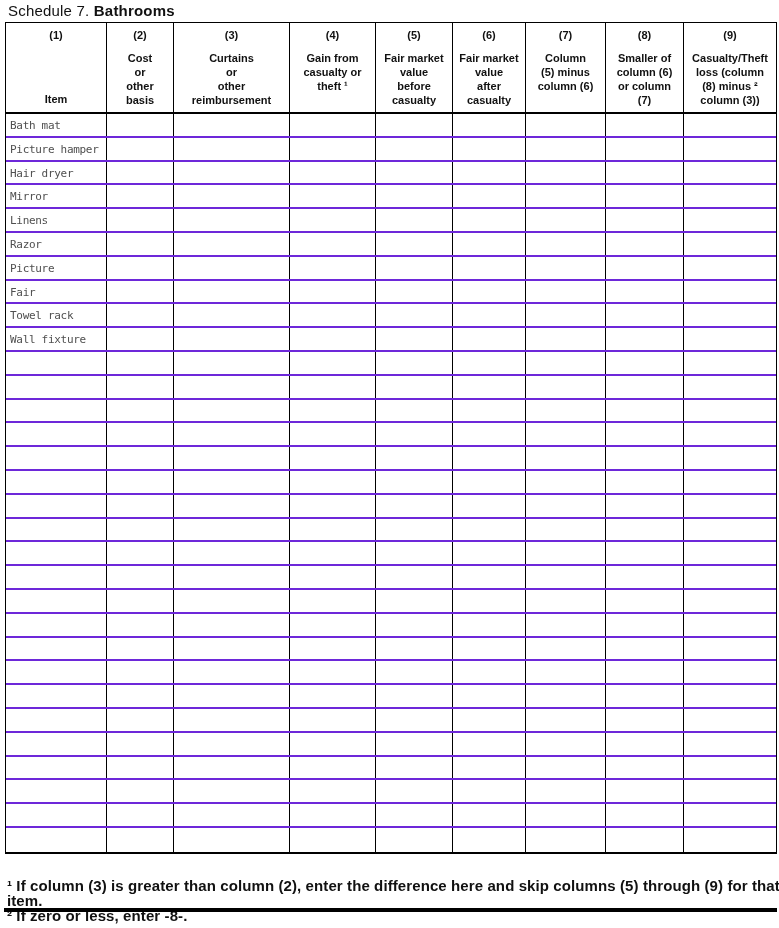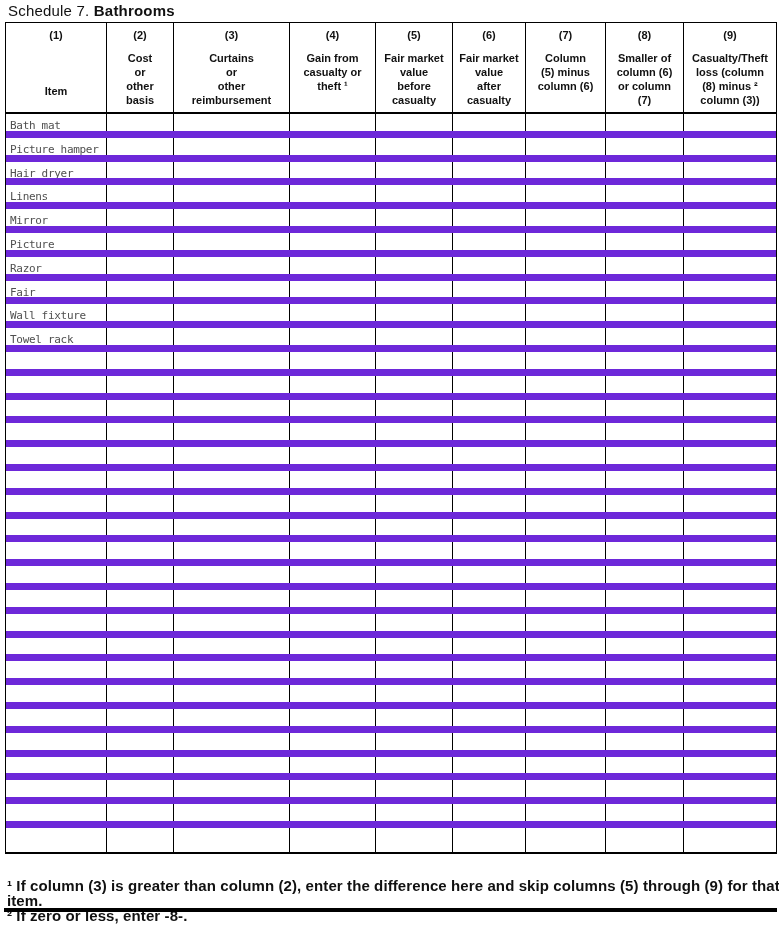--- a/index.html
+++ b/index.html
@@ -12,26 +12,26 @@
   .table{position:absolute;left:5px;top:22px;width:772px;box-sizing:border-box;
          border:1.5px solid #000;border-bottom:2px solid #000;background:#fff;}
 
   .header-row{display:flex;height:91px;box-sizing:border-box;border-bottom:2px solid #000;}
   .hcell{box-sizing:border-box;border-right:1px solid #000;display:flex;flex-direction:column;
          align-items:center;text-align:center;font-weight:bold;font-size:11px;line-height:14px;
          padding-top:6px;overflow:hidden;}
   .hcell:last-child{border-right:none;}
   .hnum{line-height:13px;margin-bottom:9px;flex:0 0 auto;}
   .hlabel{white-space:pre-line;}
-  .hcell.col1 .hlabel{margin-top:auto;margin-bottom:14px;}
+  .hcell.col1 .hlabel{margin-top:auto;margin-bottom:6px;}
 
   .c0{width:101px;} .c1{width:67px;} .c2{width:116px;} .c3{width:86px;} .c4{width:77px;}
   .c5{width:73px;} .c6{width:80px;} .c7{width:78px;} .c8{flex:1;}
 
-  .row{display:flex;height:23.8px;box-sizing:border-box;border-bottom:7px solid #6d28d9;}
+  .row{display:flex;height:23.8px;box-sizing:border-box;border-bottom:2px solid #6d28d9;}
   .row:last-child{border-bottom:none;}
   .cell{box-sizing:border-box;border-right:1px solid #000;height:100%;}
   .cell:last-child{border-right:none;}
   .cell.item{font-family:"DejaVu Sans Mono","Liberation Mono",monospace;font-size:11px;
              color:#4f4f4f;padding:5px 0 0 4px;letter-spacing:-0.3px;white-space:nowrap;overflow:hidden;}
 
   .footnotes{position:absolute;left:7px;top:878px;font-size:15px;font-weight:bold;
              line-height:15px;letter-spacing:.1px;}
   .bottom-rule{position:absolute;left:4px;top:908px;width:773px;height:4px;background:#000;}
 </style>
@@ -134,32 +134,43 @@
           <div class="cell c1"></div>
           <div class="cell c2"></div>
           <div class="cell c3"></div>
           <div class="cell c4"></div>
           <div class="cell c5"></div>
           <div class="cell c6"></div>
           <div class="cell c7"></div>
           <div class="cell c8"></div>
         </div>
         <div class="row">
+          <div class="cell c0 item">Mirror</div>
+          <div class="cell c1"></div>
+          <div class="cell c2"></div>
+          <div class="cell c3"></div>
+          <div class="cell c4"></div>
+          <div class="cell c5"></div>
+          <div class="cell c6"></div>
+          <div class="cell c7"></div>
+          <div class="cell c8"></div>
+        </div>
+        <div class="row">
           <div class="cell c0 item">Linens</div>
           <div class="cell c1"></div>
           <div class="cell c2"></div>
           <div class="cell c3"></div>
           <div class="cell c4"></div>
           <div class="cell c5"></div>
           <div class="cell c6"></div>
           <div class="cell c7"></div>
           <div class="cell c8"></div>
         </div>
         <div class="row">
-          <div class="cell c0 item">Mirror</div>
+          <div class="cell c0 item">Razor</div>
           <div class="cell c1"></div>
           <div class="cell c2"></div>
           <div class="cell c3"></div>
           <div class="cell c4"></div>
           <div class="cell c5"></div>
           <div class="cell c6"></div>
           <div class="cell c7"></div>
           <div class="cell c8"></div>
         </div>
         <div class="row">
@@ -167,54 +178,43 @@
           <div class="cell c1"></div>
           <div class="cell c2"></div>
           <div class="cell c3"></div>
           <div class="cell c4"></div>
           <div class="cell c5"></div>
           <div class="cell c6"></div>
           <div class="cell c7"></div>
           <div class="cell c8"></div>
         </div>
         <div class="row">
-          <div class="cell c0 item">Razor</div>
-          <div class="cell c1"></div>
-          <div class="cell c2"></div>
-          <div class="cell c3"></div>
-          <div class="cell c4"></div>
-          <div class="cell c5"></div>
-          <div class="cell c6"></div>
-          <div class="cell c7"></div>
-          <div class="cell c8"></div>
-        </div>
-        <div class="row">
           <div class="cell c0 item">Fair</div>
           <div class="cell c1"></div>
           <div class="cell c2"></div>
           <div class="cell c3"></div>
           <div class="cell c4"></div>
           <div class="cell c5"></div>
           <div class="cell c6"></div>
           <div class="cell c7"></div>
           <div class="cell c8"></div>
         </div>
         <div class="row">
+          <div class="cell c0 item">Towel rack</div>
+          <div class="cell c1"></div>
+          <div class="cell c2"></div>
+          <div class="cell c3"></div>
+          <div class="cell c4"></div>
+          <div class="cell c5"></div>
+          <div class="cell c6"></div>
+          <div class="cell c7"></div>
+          <div class="cell c8"></div>
+        </div>
+        <div class="row">
           <div class="cell c0 item">Wall fixture</div>
-          <div class="cell c1"></div>
-          <div class="cell c2"></div>
-          <div class="cell c3"></div>
-          <div class="cell c4"></div>
-          <div class="cell c5"></div>
-          <div class="cell c6"></div>
-          <div class="cell c7"></div>
-          <div class="cell c8"></div>
-        </div>
-        <div class="row">
-          <div class="cell c0 item">Towel rack</div>
           <div class="cell c1"></div>
           <div class="cell c2"></div>
           <div class="cell c3"></div>
           <div class="cell c4"></div>
           <div class="cell c5"></div>
           <div class="cell c6"></div>
           <div class="cell c7"></div>
           <div class="cell c8"></div>
         </div>
         <div class="row">

